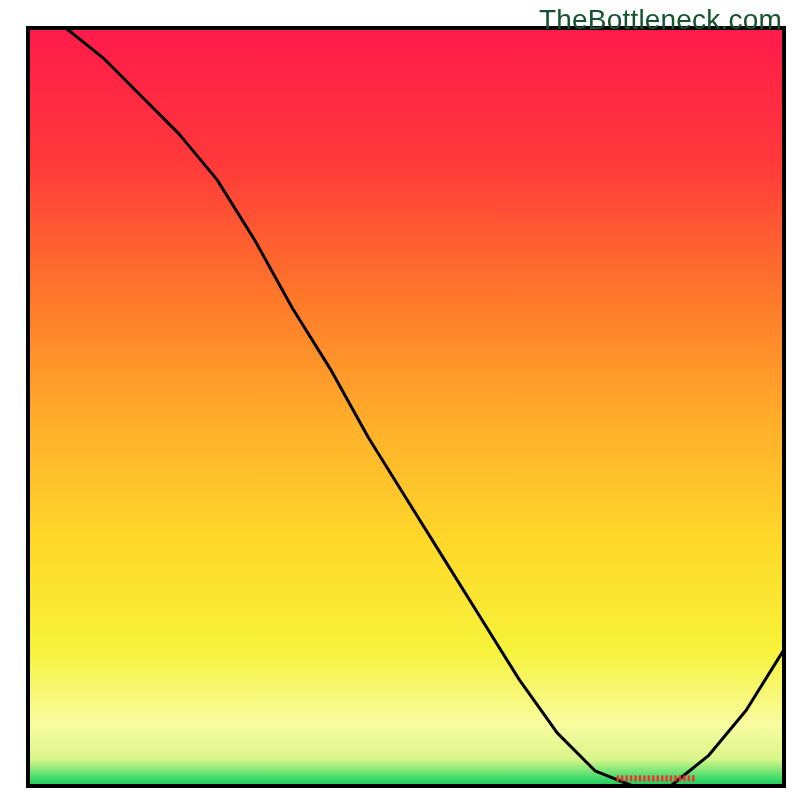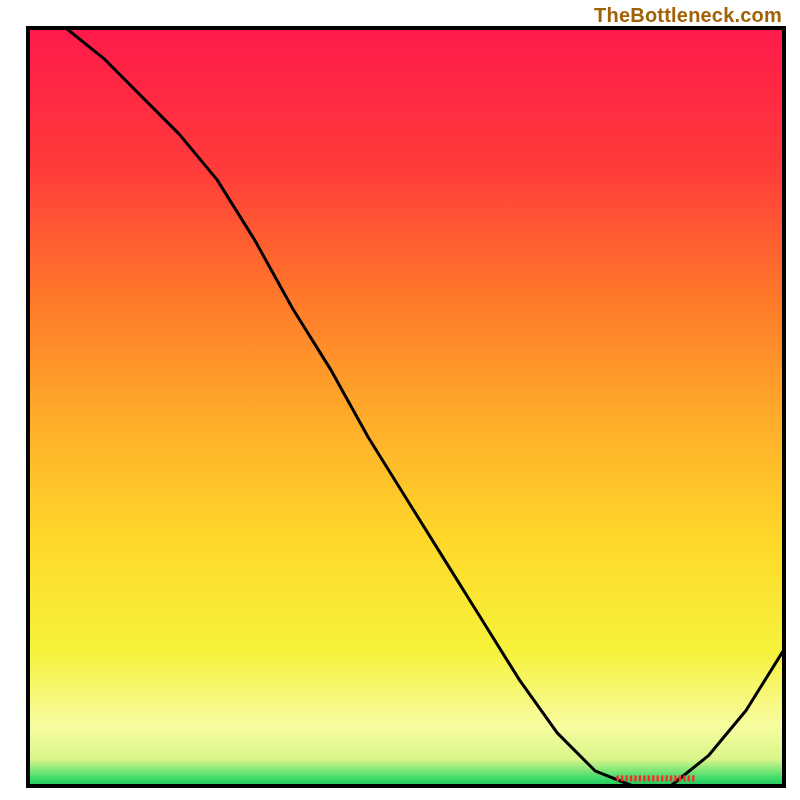--- a/index.html
+++ b/index.html
@@ -13,23 +13,23 @@
   }
   .wrap {
     position: relative;
     width: 800px;
     height: 800px;
   }
   .watermark {
     position: absolute;
     top: 4px;
     right: 18px;
-    font-size: 20px;
-    font-weight: 700;
-    color: #a16207;
+    font-size: 28px;
+    font-weight: 400;
+    color: #14532d;
     letter-spacing: 0.2px;
   }
   svg.plot {
     position: absolute;
     left: 0;
     top: 0;
   }
 </style>
 </head>
 <body>

